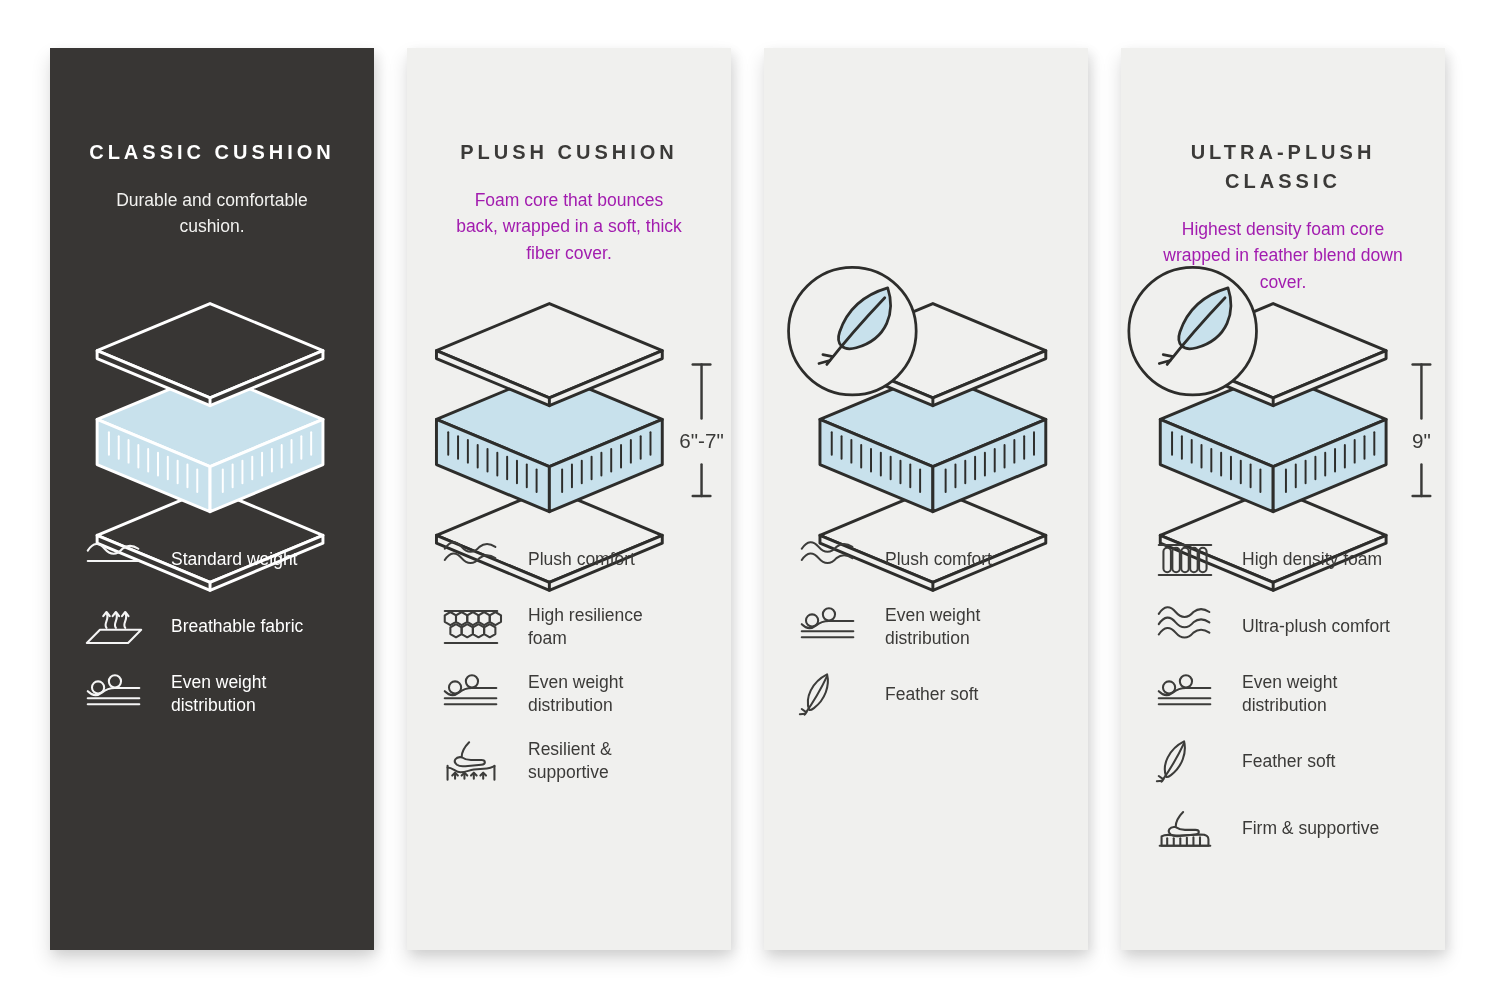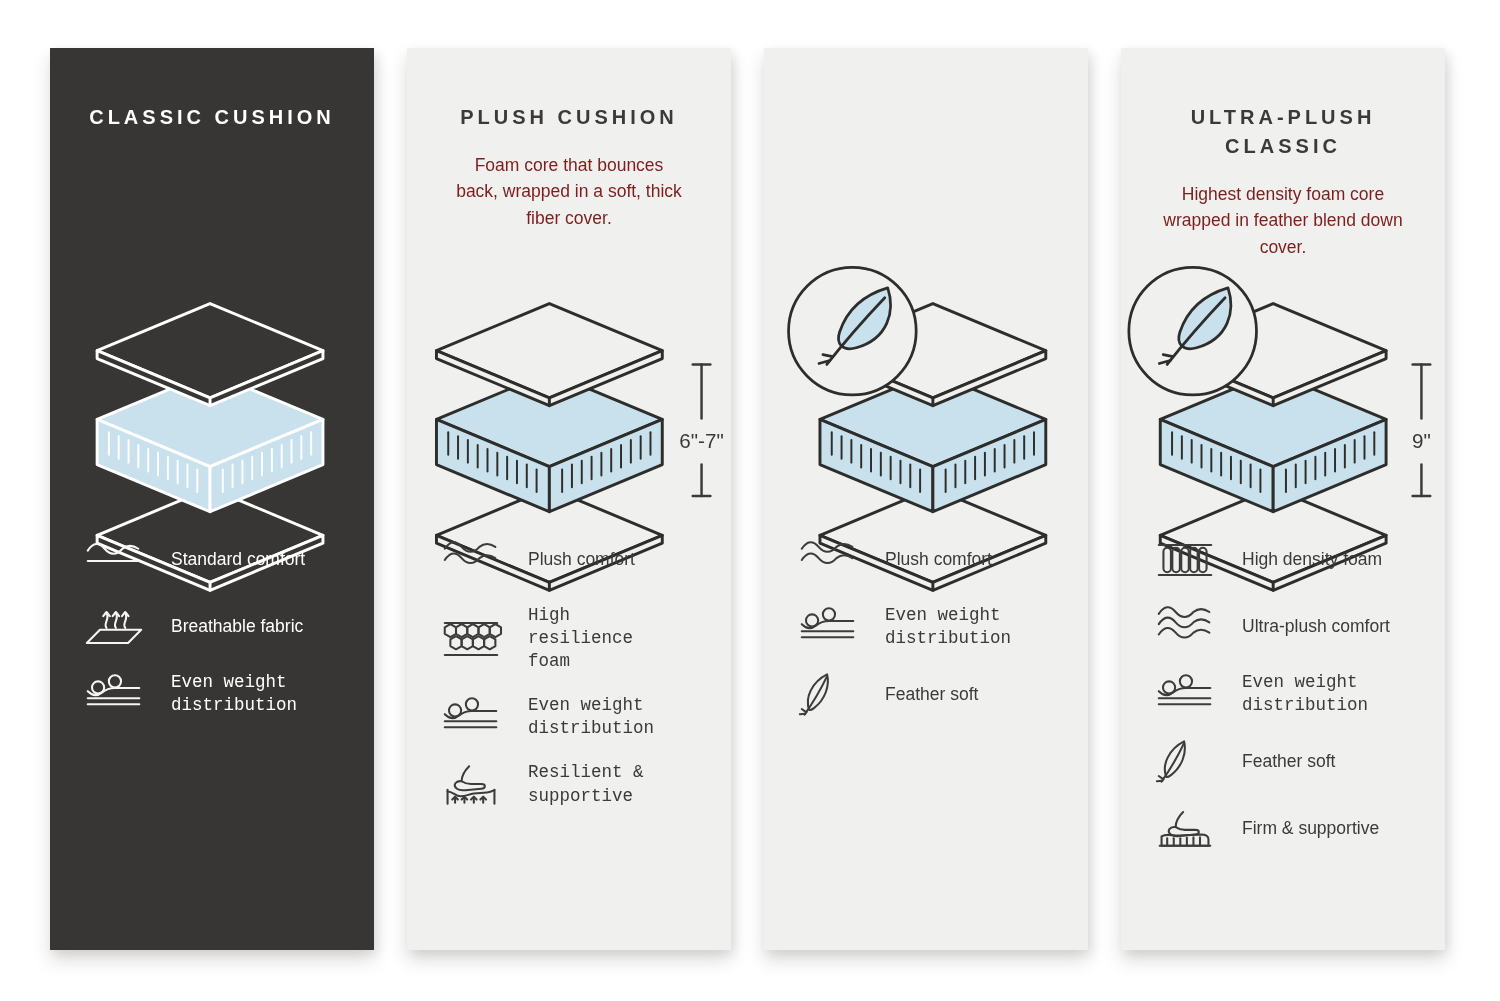--- a/index.html
+++ b/index.html
@@ -5,38 +5,38 @@
   html,body{margin:0;padding:0;background:#ffffff;}
   .stage{position:relative;width:1500px;height:1001px;background:#ffffff;overflow:hidden;
          font-family:"Liberation Sans",sans-serif;}
   .panels{position:absolute;top:48px;left:50px;display:flex;gap:33px;}
   .panel{position:relative;width:324px;height:902px;box-sizing:border-box;
          box-shadow:0 10px 18px rgba(0,0,0,.14), 4px 4px 10px rgba(0,0,0,.07);}
   .panel.dark{background:#383634;--stroke:#ffffff;--slab:#383634;--foam:#c8e1ec;--icon:#f5f5f5;
               color:#ffffff;}
   .panel.light{background:#f0f0ee;--stroke:#2d2d2b;--slab:#f0f0ee;--foam:#c8e1ec;--icon:#3c3c3a;
                color:#3b3a38;}
-  .title{margin:0;padding:55px 20px 0;text-align:center;font-size:20px;font-weight:700;
+  .title{margin:0;padding:90px 20px 0;text-align:center;font-size:20px;font-weight:700;
          letter-spacing:4px;line-height:1.45;}
   .desc{margin:20px auto 0;text-align:center;font-size:17.5px;line-height:1.5;font-weight:400;}
   .panel.dark .desc{color:#f2f2f0;}
-  .panel.light .desc{color:#7f1d1d;}
+  .panel.light .desc{color:#a21caf;}
   .desc.w1{max-width:200px;}
   .desc.w2{max-width:228px;}
   .desc.w3{max-width:286px;}
   .desc.w4{max-width:252px;}
   .diagram{position:absolute;top:245px;left:0;width:100%;height:300px;pointer-events:none;}
   .dsvg{display:block;width:100%;height:300px;overflow:visible;}
   svg{overflow:visible;}
   .features{position:absolute;top:489px;left:34px;right:10px;margin:0;padding:0;list-style:none;
             display:flex;flex-direction:column;gap:21px;}
   .feature{display:flex;align-items:center;min-height:42px;}
   .ficon{width:60px;height:46px;flex:0 0 60px;margin-right:27px;color:var(--icon);}
   .flabel{font-size:17.5px;line-height:1.32;}
-  .feature.wrap .flabel{max-width:150px;font-family:Liberation Mono, monospace;}
+  .feature.wrap .flabel{max-width:150px;}
   .mlabel{font-family:"Liberation Sans",sans-serif;font-size:21px;fill:#3a3a38;text-anchor:middle;}
   .ink{stroke:currentColor;fill:none;stroke-width:2.2;stroke-linecap:round;stroke-linejoin:round;}
 </style>
 </head>
 <body>
 
 <svg width="0" height="0" style="position:absolute" aria-hidden="true">
 <defs>
 
   <g id="cushion-shape" stroke="var(--stroke)" stroke-width="3" stroke-linejoin="round" stroke-linecap="round">
@@ -182,31 +182,32 @@
     <use href="#i-foot" y="2"></use>
   </g>
 </defs>
 </svg>
 
 <div class="stage">
   <div class="panels">
 
     <section class="panel dark">
       <h2 class="title">CLASSIC CUSHION</h2>
+      <p class="desc w1">Durable and comfortable cushion.</p>
       <div class="diagram">
         <svg class="dsvg" viewBox="0 0 330 300">
           <use href="#cushion-shape" x="33" y="0"></use>
         </svg>
       </div>
       <ul class="features">
         <li class="feature">
           <svg class="ficon" viewBox="0 0 64 48">
               <use href="#i-wave1"></use>
             </svg>
-          <span class="flabel">Standard comfort</span>
+          <span class="flabel">Standard weight</span>
         </li>
         <li class="feature">
           <svg class="ficon" viewBox="0 0 64 48">
               <use href="#i-breathe"></use>
             </svg>
           <span class="flabel">Breathable fabric</span>
         </li>
         <li class="feature wrap">
           <svg class="ficon" viewBox="0 0 64 48">
               <use href="#i-weight"></use>

